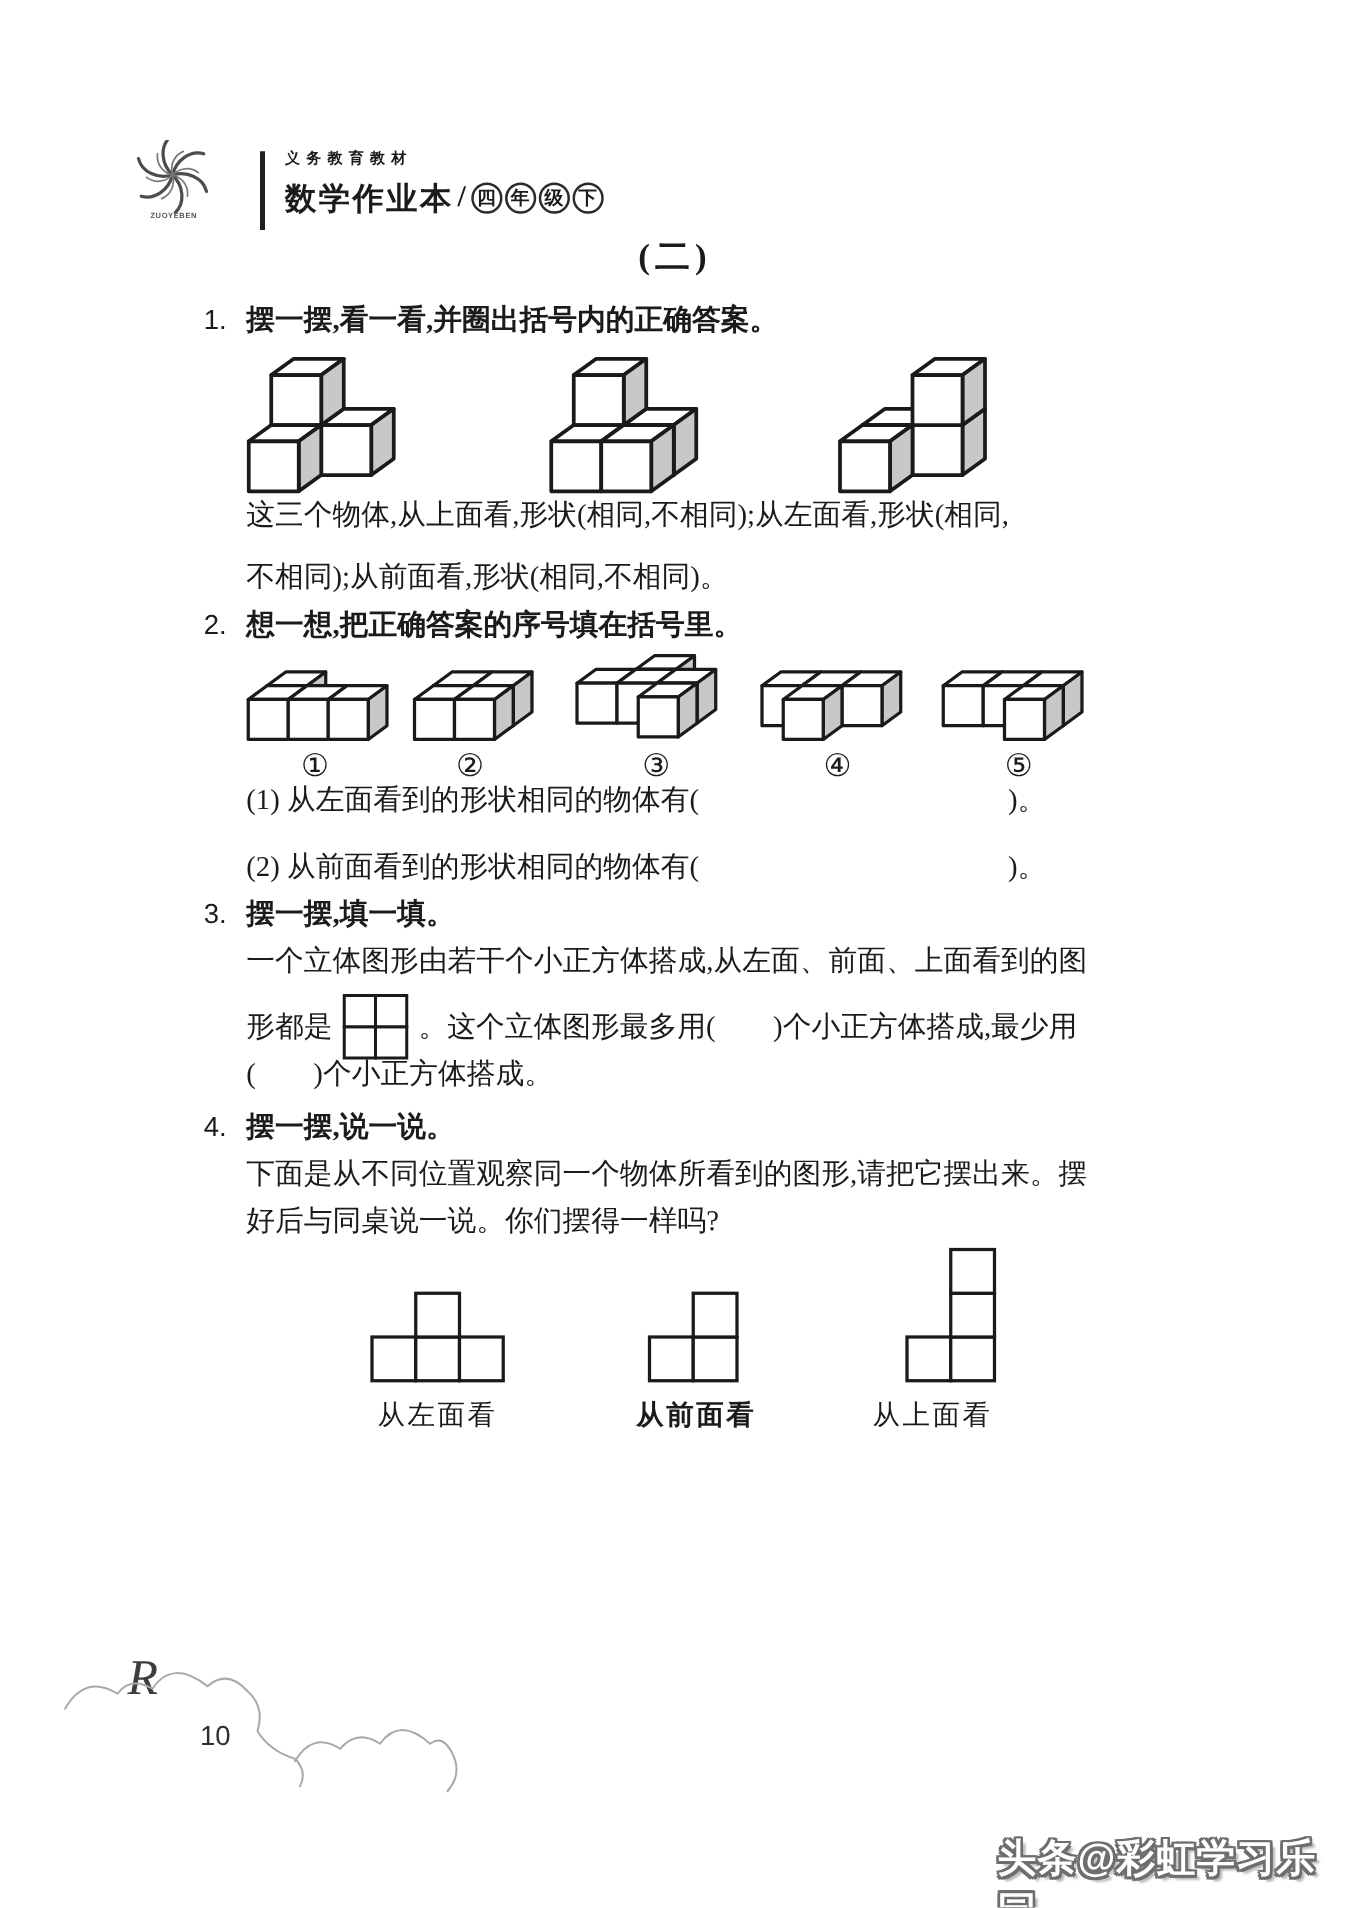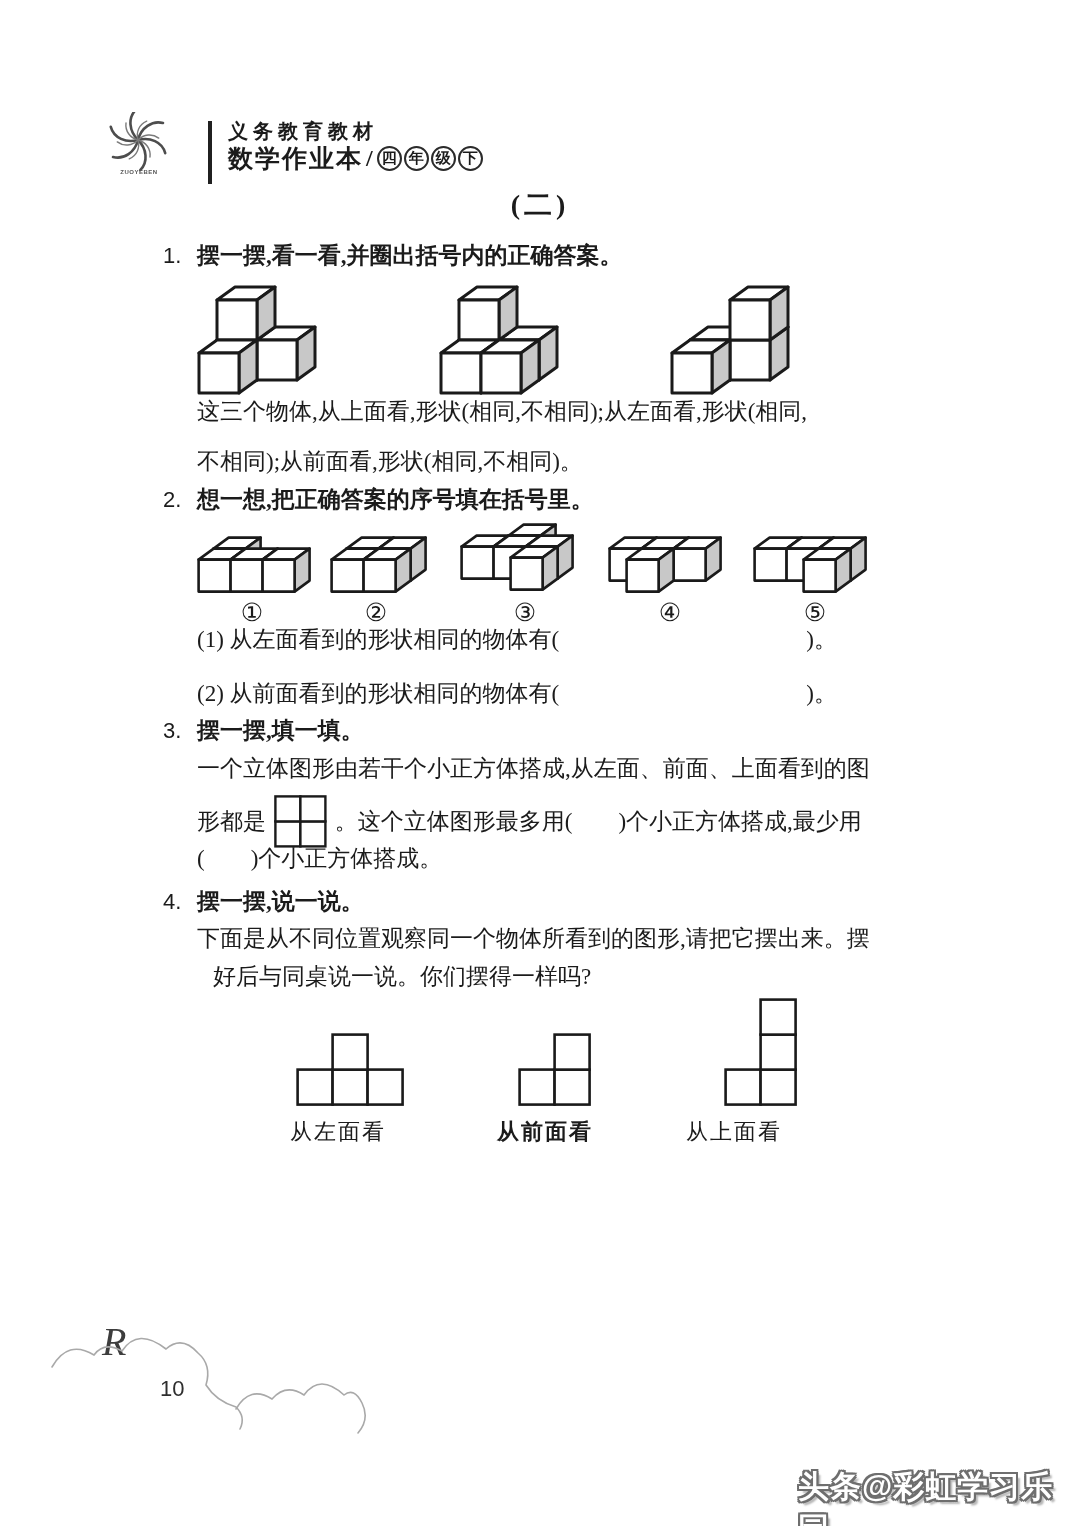--- a/index.html
+++ b/index.html
@@ -10,24 +10,24 @@
   .qrow{display:flex;align-items:baseline;}
   .qnum{font-family:"Liberation Sans",sans-serif;font-size:22px;width:34px;flex:0 0 34px;}
   .fillrow{display:flex;font-size:23px;white-space:pre;align-items:baseline;}
   .sp{flex:1;}
   .bookline{display:flex;align-items:center;}
   .book-main{font-size:25px;font-weight:bold;letter-spacing:2px;}
   .book-sep{font-size:24px;margin:0 3px;font-weight:bold;}
   .circ{display:inline-flex;align-items:center;justify-content:center;
         width:25px;height:25px;border:2px solid #2b2b2b;border-radius:50%;
         font-size:15px;font-weight:bold;margin:0 1px;box-sizing:border-box;}
-  .series{font-size:20px;letter-spacing:5px;font-weight:bold;}
+  .series{font-size:12px;letter-spacing:5px;font-weight:bold;}
   .sectitle{width:1080px;text-align:center;font-size:28px;font-weight:bold;letter-spacing:4px;}
   .figlabel{position:absolute;text-align:center;font-size:25px;}
-  .viewlabel{position:absolute;text-align:left;font-size:22px;letter-spacing:2px;}
+  .viewlabel{position:absolute;text-align:center;font-size:22px;letter-spacing:2px;}
   .inlinefig{display:flex;align-items:center;}
   .pagenum{font-family:"Liberation Sans",sans-serif;font-size:22px;color:#2e2e2e;margin-left:24px;}
   .watermark{font-family:"Liberation Sans",sans-serif;font-size:31px;font-weight:bold;color:#ffffff;
      letter-spacing:1px;
      text-shadow:-2px -2px 0 #6e6e6e,2px -2px 0 #6e6e6e,-2px 2px 0 #6e6e6e,2px 2px 0 #6e6e6e,
                  -2px 0 0 #6e6e6e,2px 0 0 #6e6e6e,0 -2px 0 #6e6e6e,0 2px 0 #6e6e6e,4px 4px 2px #b5b5b5;}
   svg{display:block;}
 </style>
 </head>
 <body>
@@ -248,21 +248,21 @@
       </div>
     <span class="qtext">。这个立体图形最多用(        )个小正方体搭成,最少用</span>
   </div>
   <div class="abs qtext" style="left:197px;top:843px;">(        )个小正方体搭成。</div>
 
   <div class="abs qrow" style="left:163px;top:886px;">
     <span class="qnum">4.</span>
     <span class="qtext" style="font-weight:bold;">摆一摆,说一说。</span>
   </div>
   <div class="abs qtext" style="left:197px;top:923px;">下面是从不同位置观察同一个物体所看到的图形,请把它摆出来。摆</div>
-  <div class="abs qtext" style="left:197px;top:961px;margin-left:16px;">好后与同桌说一说。你们摆得一样吗?</div>
+  <div class="abs qtext" style="left:197px;top:961px;">好后与同桌说一说。你们摆得一样吗?</div>
   <div class="abs" style="left:295px;top:1032px;">
       <svg width="110.2" height="75.2" viewBox="-2.6 -2.6 110.2 75.2">
         <rect x="0" y="35" width="35" height="35" fill="#ffffff" stroke="#1a1a1a" stroke-width="2.6"></rect>
         <rect x="35" y="35" width="35" height="35" fill="#ffffff" stroke="#1a1a1a" stroke-width="2.6"></rect>
         <rect x="70" y="35" width="35" height="35" fill="#ffffff" stroke="#1a1a1a" stroke-width="2.6"></rect>
         <rect x="35" y="0" width="35" height="35" fill="#ffffff" stroke="#1a1a1a" stroke-width="2.6"></rect>
       </svg>
     </div>
   <div class="abs" style="left:517px;top:1032px;">
       <svg width="75.2" height="75.2" viewBox="-2.6 -2.6 75.2 75.2">

